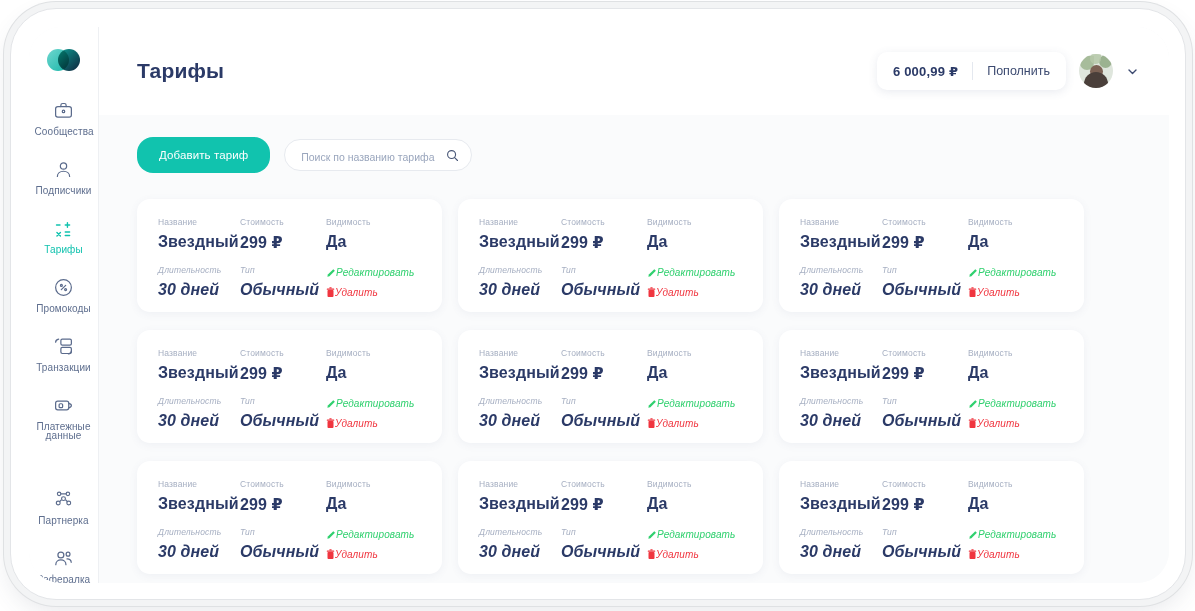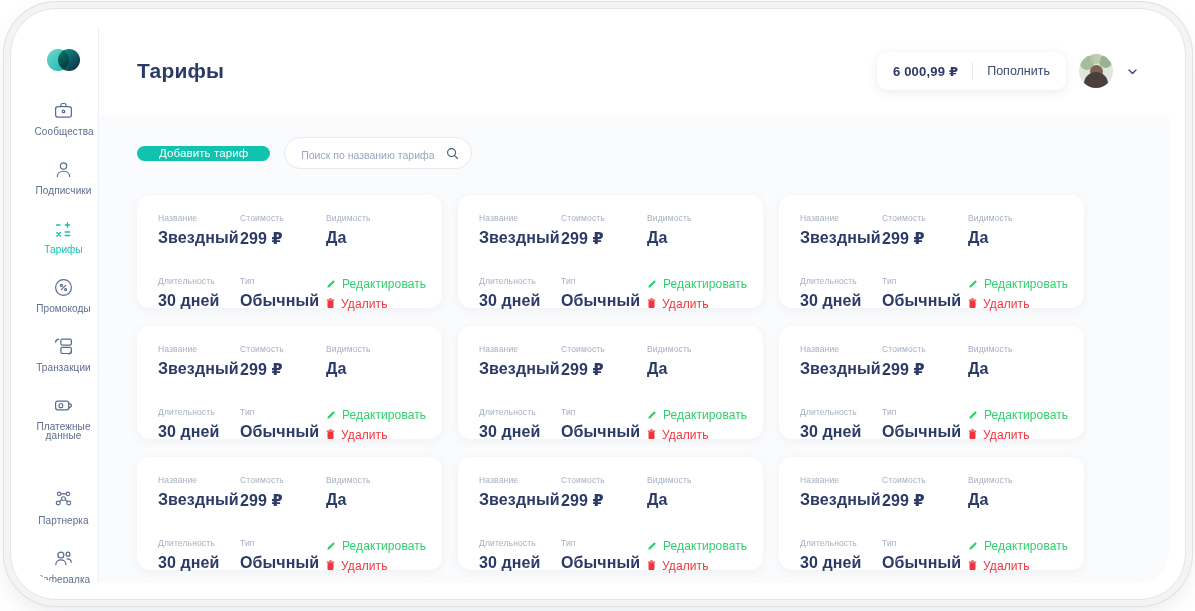--- a/index.html
+++ b/index.html
@@ -191,21 +191,21 @@
   }
 
   #controls-row {
     display: flex;
     align-items: center;
     gap: 14px;
     margin-bottom: 26px;
   }
 
   #add-tariff-button {
-    height: 15px;
+    height: 36px;
     padding: 0 22px;
     border: none;
     border-radius: 16px;
     background: #11c3ae;
     color: #ffffff;
     font-size: 11.5px;
     font-family: inherit;
     cursor: pointer;
     letter-spacing: .1px;
   }
@@ -243,21 +243,21 @@
     background: #ffffff;
     border-radius: 13px;
     box-shadow: 0 2px 9px rgba(80,100,140,0.07);
     padding: 18px 20px 0 21px;
   }
 
   .card-row {
     display: grid;
     grid-template-columns: 82px 86px auto;
   }
-  .card-row.row2 { margin-top: 28px; }
+  .card-row.row2 { margin-top: 13px; font-style: italic; }
 
   .field-label {
     font-size: 8.5px;
     color: #a6afc2;
     letter-spacing: .15px;
     display: block;
     margin-bottom: 6px;
   }
   .field-value {
     font-size: 16px;
@@ -265,22 +265,21 @@
     color: #2b3a67;
     display: block;
     letter-spacing: .1px;
   }
 
   .card-actions { padding-top: 1px; }
 
   .action-link {
     display: flex;
     align-items: center;
-    gap: 6px;
-    font-size: 12px;
+    font-size: 10px;
     cursor: pointer;
     letter-spacing: .1px;
     height: 13px;
   }
   .action-link.edit { color: #2fd06e; margin-bottom: 7px; }
   .action-link.delete { color: #f0353f; }
   .action-link .act-icon { line-height: 0; flex: 0 0 auto; }
 </style>
 </head>
 <body>

